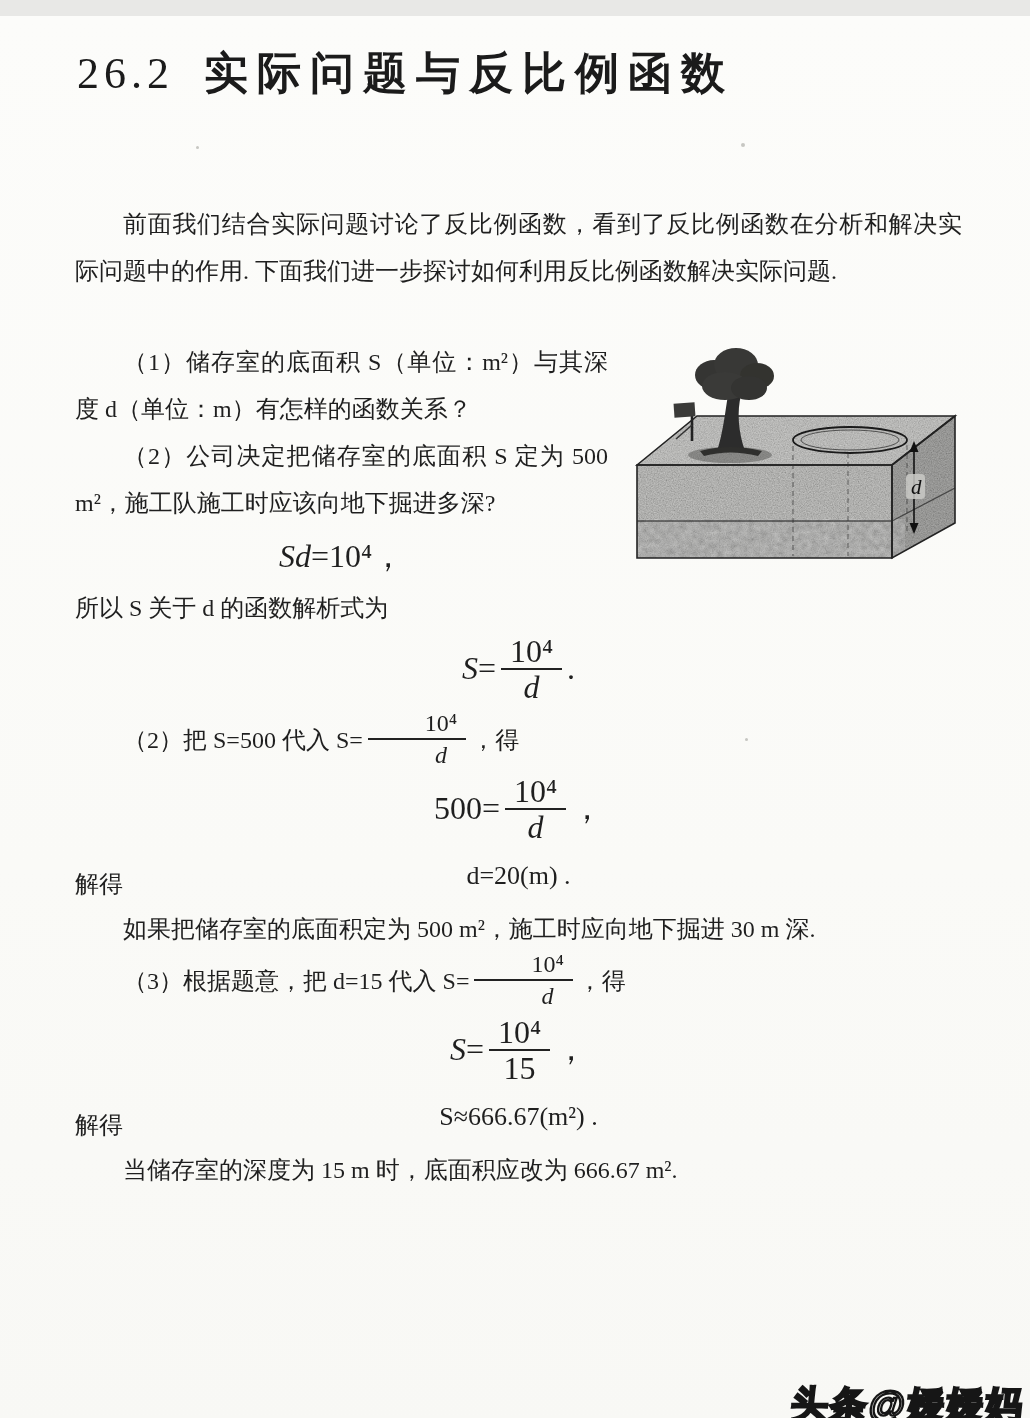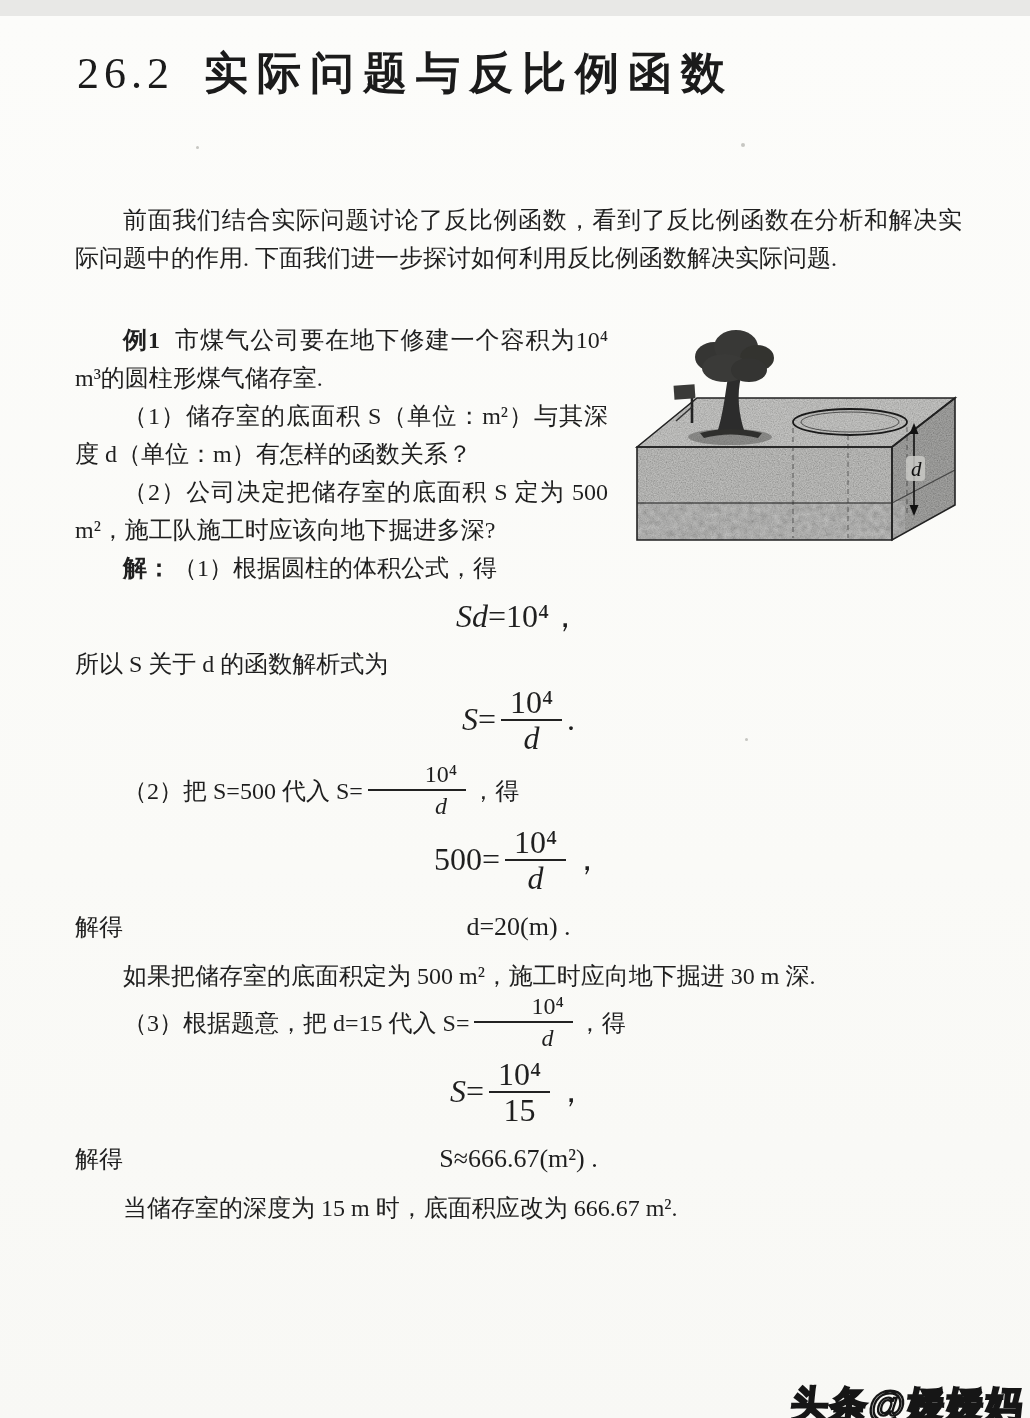--- a/index.html
+++ b/index.html
@@ -9,42 +9,42 @@
     font-family:"Liberation Serif","DejaVu Serif",serif;
     color:#1f1f1f;overflow:hidden;
   }
   .content{position:absolute;left:75px;right:68px;top:0;}
   h1.title{
     margin:30px 0 0 2px;font-size:44px;font-weight:700;line-height:1.25;
     color:#1b1b1b;white-space:nowrap;
   }
   .sec-num{font-weight:400;letter-spacing:5px;margin-right:30px;}
   .sec-title{letter-spacing:9px;}
-  .para{font-size:24px;line-height:38px;margin:0;text-align:justify;}
+  .para{font-size:24px;line-height:47px;margin:0;text-align:justify;}
   .indent{text-indent:2em;}
   .intro{margin-top:100px;}
   .example{margin-top:44px;}
   .figure{
     float:right;width:332px;height:228px;margin:4px 0 12px 22px;
   }
   .figure svg{display:block;width:100%;height:100%;}
   .q3{clear:both;margin-top:2px;}
   .ex-label{margin-right:14px;}
   .solve-b{margin-right:2px;}
   .eq{font-size:32px;text-align:center;line-height:46px;margin:6px 0;}
   .eq .var, .ivar{font-style:italic;}
   .frac{display:inline-block;vertical-align:middle;text-align:center;margin:0 5px;transform:translateY(-3px);}
   .frac .num{display:block;padding:0 9px 1px;border-bottom:2px solid #222;line-height:32px;}
   .frac .den{display:block;padding-top:1px;line-height:32px;}
   .frac .den.ivar{font-style:italic;}
   .inline-eq{line-height:52px;}
   .inline-eq .frac{font-size:24px;}
   .inline-eq .frac .num,.inline-eq .frac .den{line-height:28px;}
   .solve-row{position:relative;font-size:26px;text-align:center;line-height:48px;margin:6px 0;}
-  .solve-label{position:absolute;left:0;top:0;font-size:24px;}
+  .solve-label{position:absolute;left:0;top:8px;font-size:24px;}
   .footer{position:absolute;left:75px;bottom:26px;font-size:22px;color:#2b2b2b;}
   .chapter{font-family:"Liberation Sans","DejaVu Sans",sans-serif;font-size:20px;font-weight:700;margin-left:30px;letter-spacing:3px;color:#333;}
   .watermark{
     position:absolute;right:6px;bottom:4px;
     font-family:"Liberation Sans","DejaVu Sans",sans-serif;
     font-size:37px;font-weight:700;letter-spacing:2px;
     color:#ffffff;-webkit-text-stroke:2.4px #161616;
     transform:skewX(-6deg);
   }
   .speck{position:absolute;border-radius:50%;background:#9a9a96;opacity:.55;}
@@ -133,31 +133,25 @@
           </g>
 
           <g>
             <line x1="62" y1="66" x2="62" y2="98" stroke="#222" stroke-width="2.6"></line>
             <rect x="44" y="60" width="21" height="14" fill="#3a3a38" transform="rotate(-4 54 67)"></rect>
             <line x1="62" y1="82" x2="46" y2="96" stroke="#333" stroke-width="1.6"></line>
           </g>
         </svg>
       </div>
 
-      <p class="para indent">
-        <b class="ex-label">例1</b><span>市煤气公司要在地下修建一个容积为10⁴ m³的圆柱形煤气储存室.</span>
-      </p>
       <p class="para indent">（1）储存室的底面积 S（单位：m²）与其深度 d（单位：m）有怎样的函数关系？</p>
       <p class="para indent">（2）公司决定把储存室的底面积 S 定为 500 m²，施工队施工时应该向地下掘进多深?</p>
     </section>
 
     <section class="solution">
-      <p class="para indent">
-        <b class="solve-b">解：</b><span>（1）根据圆柱的体积公式，得</span>
-      </p>
 
       <div class="eq">
         <span class="var">Sd</span><span>=10⁴，</span>
       </div>
 
       <p class="para">所以 S 关于 d 的函数解析式为</p>
 
       <div class="eq">
         <span class="var">S</span><span>=</span><span class="frac"><span class="num">10⁴</span><span class="den ivar">d</span></span><span>.</span>
       </div>

